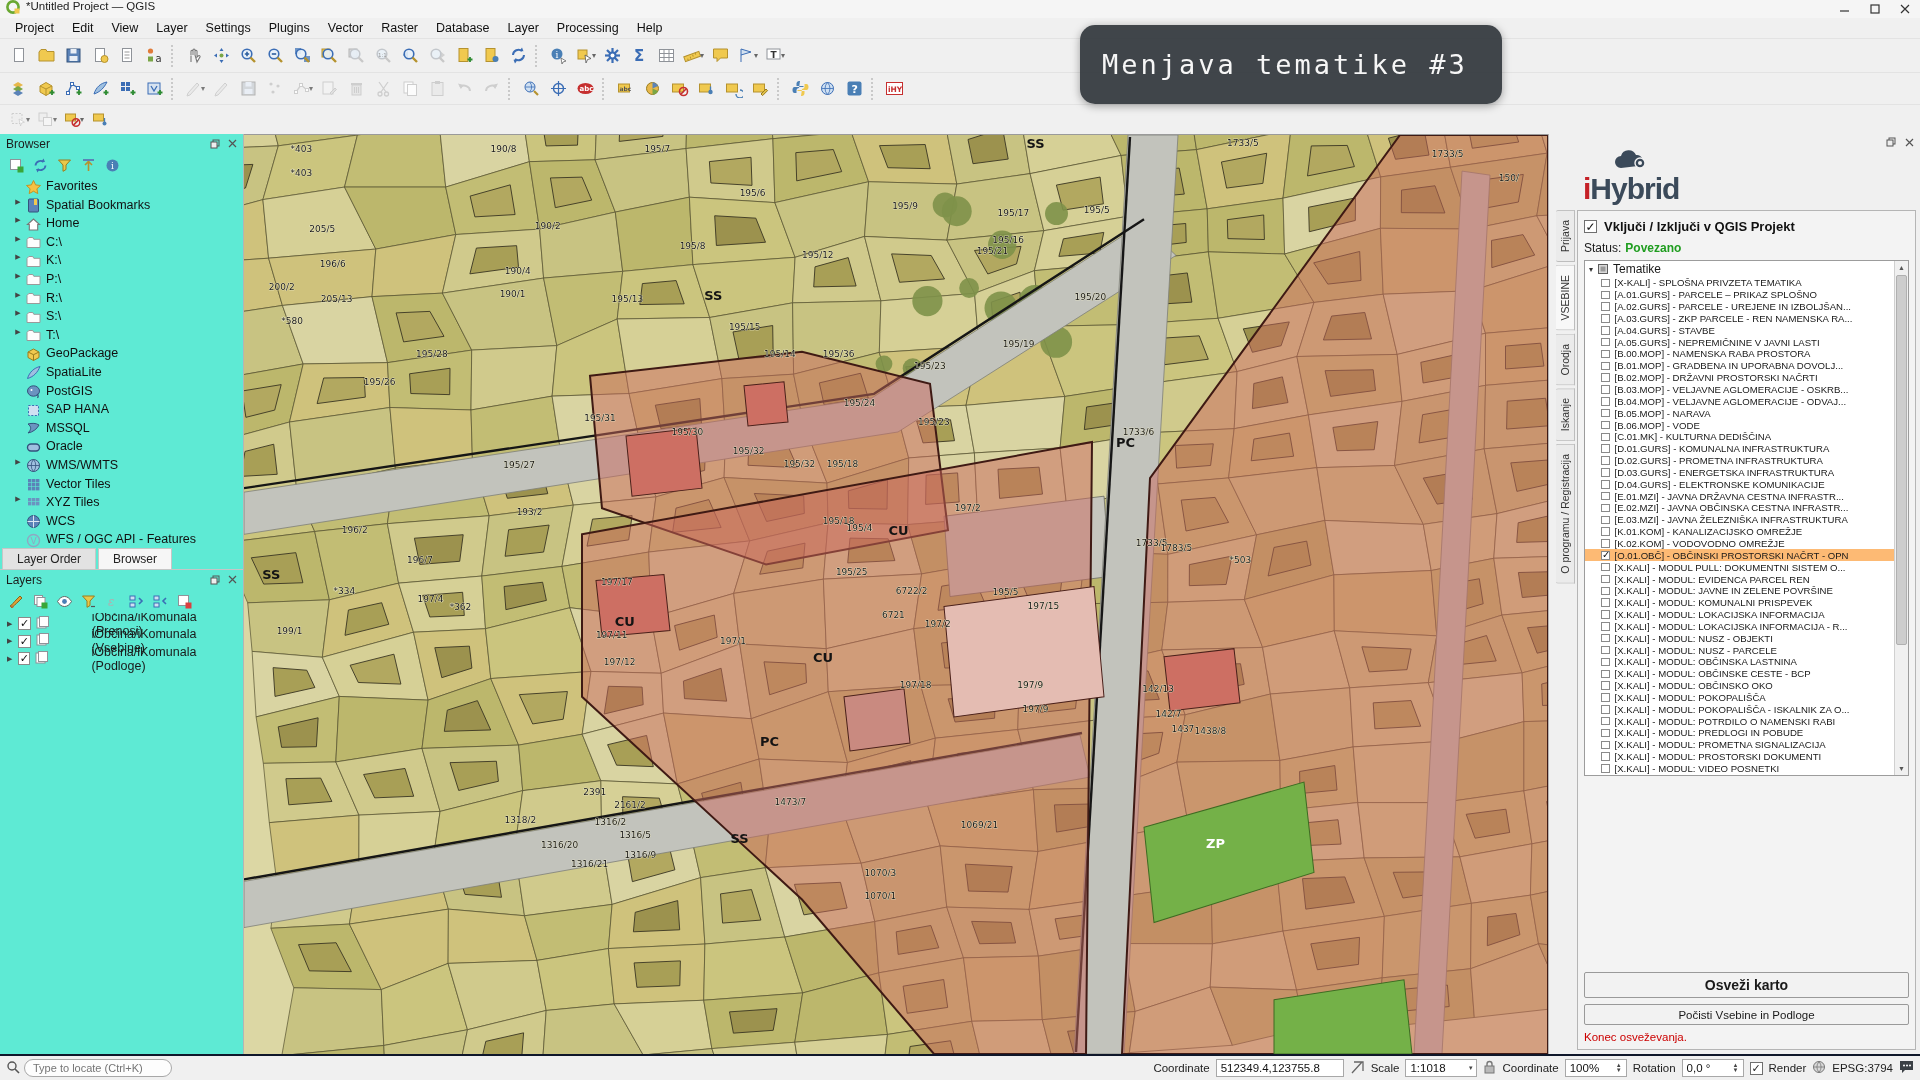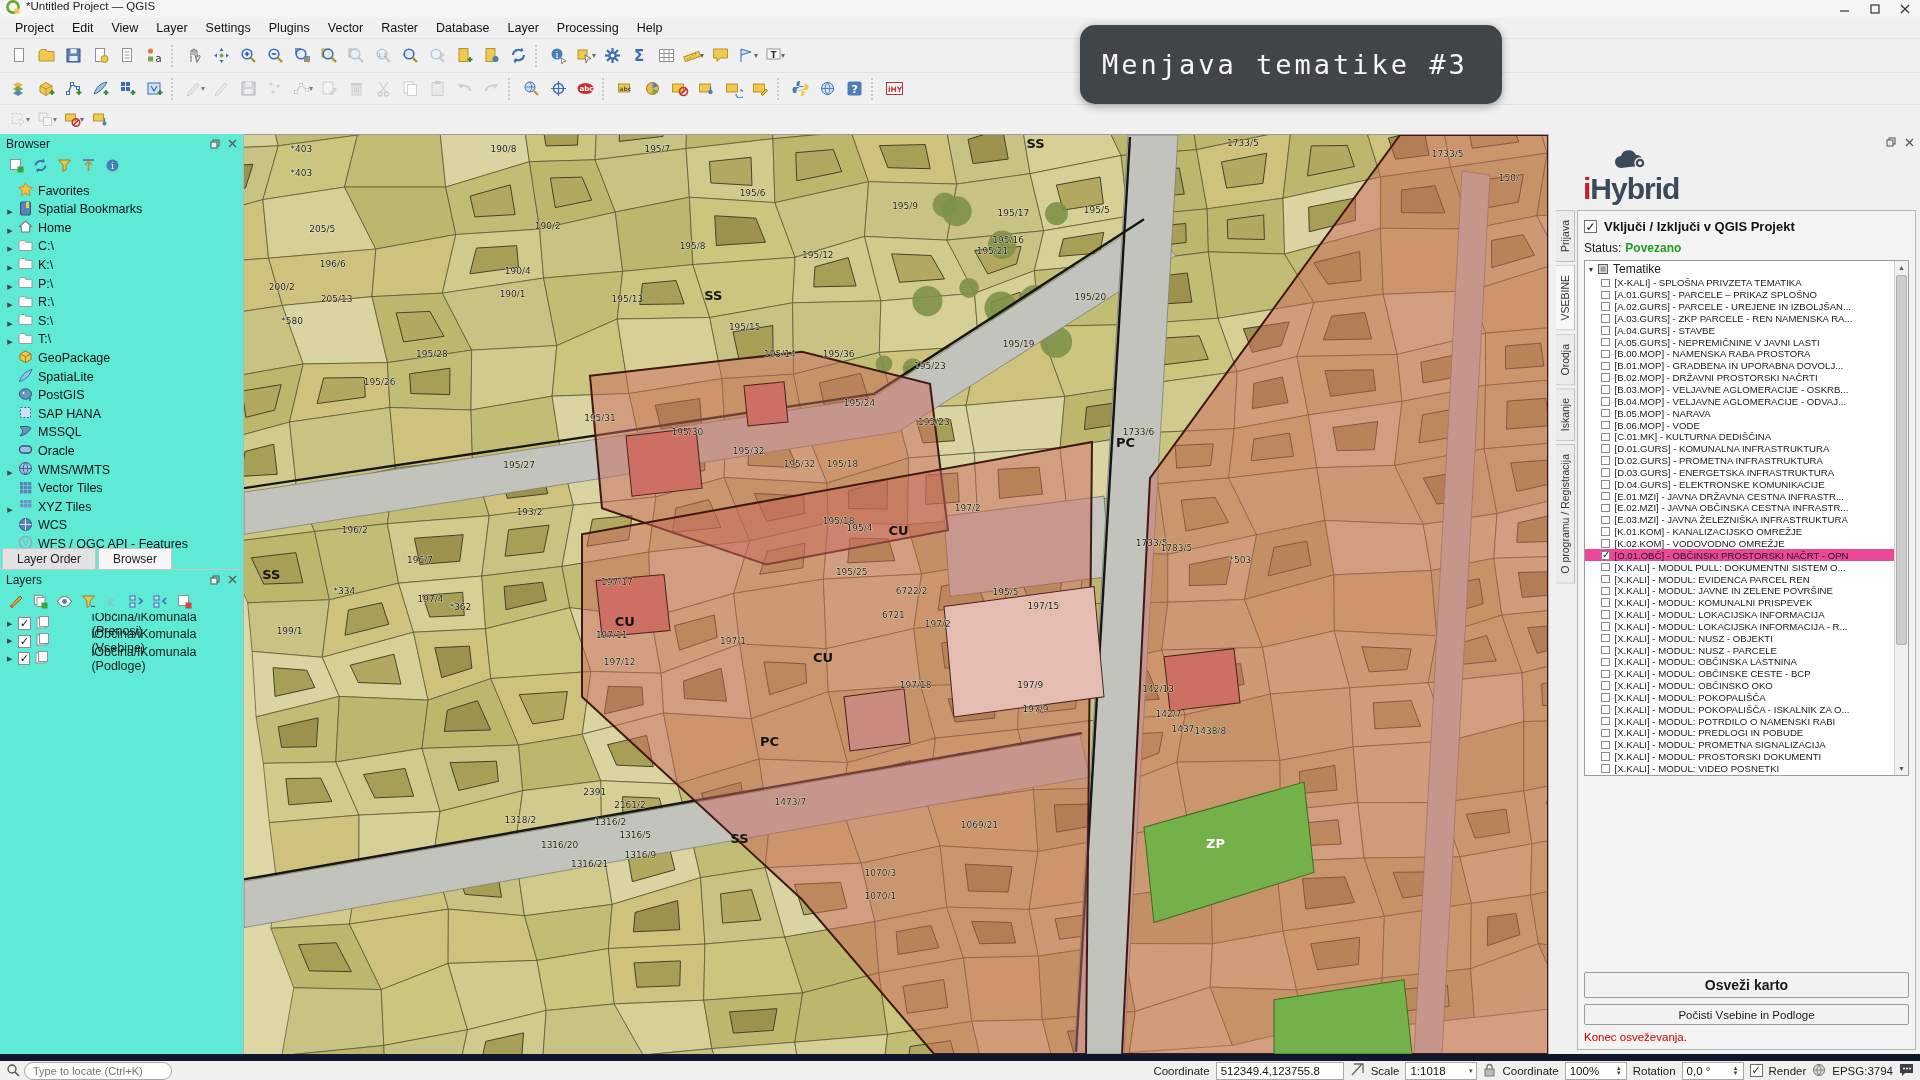--- a/index.html
+++ b/index.html
@@ -27,21 +27,21 @@
 
   
   .left-dock { width:244px; flex:0 0 244px; background:#5eead4; border-right:1px solid #b4b4b4; display:flex; flex-direction:column; min-height:0; }
   .dock-head { height:19px; display:flex; align-items:center; padding:0 4px 0 6px; font-size:12px; color:#1c1c1c; flex:0 0 auto; }
   .dock-head .dbtns { margin-left:auto; display:flex; gap:3px; }
   .dock-head .dbtns span { width:14px; height:14px; display:flex; align-items:center; justify-content:center; }
   .mini-toolbar { height:24px; display:flex; align-items:center; gap:4px; padding-left:6px; flex:0 0 auto; }
   .mbtn { width:20px; height:20px; display:inline-flex; align-items:center; justify-content:center; border-radius:2px; }
   .tree { overflow:hidden; padding-top:2px; }
   #browser-tree { flex:0 0 372px; }
-  .trow { height:18.6px; display:flex; align-items:flex-end; padding-left:4px; }
+  .trow { height:18.6px; display:flex; align-items:flex-start; padding-left:12px; }
   .trow .arr { width:12px; font-size:7px; color:#444; text-align:center; }
   .trow .ticon { width:18px; height:16px; display:flex; align-items:center; justify-content:center; }
   .trow .tlabel { margin-left:4px; font-size:12.5px; color:#111; white-space:nowrap; }
   .dock-tabs { height:21px; display:flex; align-items:flex-end; padding-left:2px; flex:0 0 auto; border-bottom:1px solid #c6c6c6; }
   .dtab { padding:3px 14px; font-size:12px; background:#e2e2e2; border:1px solid #c6c6c6; border-bottom:none; margin-right:2px; color:#222; }
   .dtab.active { background:#f6f6f6; }
   .lrow { height:17.5px; display:flex; align-items:center; padding-left:4px; }
   .lrow .cb { width:13px; height:13px; background:#fff; border:1px solid #8a8a8a; display:flex; align-items:center; justify-content:center; font-size:11px; color:#111; margin:0 3px; }
   .lrow .tlabel { margin-left:13px; font-size:12.5px;padding-left:28px; }
 
@@ -69,36 +69,36 @@
   .chkrow { display:flex; align-items:center; gap:7px; flex:0 0 auto; }
   .chk { width:13px; height:13px; border:1px solid #6f6f6f; background:#fff; display:flex; align-items:center; justify-content:center; font-size:12px; color:#111; }
   .chkrow .chklabel { font-weight:bold; font-size:13px; color:#111; }
   .statusrow { display:flex; gap:4px; margin:7px 0 5px 0; flex:0 0 auto; font-size:12px; }
   .statusrow .sv { color:#1f9d1f; font-weight:bold; }
   .tembox { border:1px solid #9c9c9c; background:#fff; height:516px; position:relative; overflow:hidden; flex:0 0 auto; }
   .t-root { height:16px; display:flex; align-items:center; gap:5px; padding-left:4px; font-size:12px; }
   .t-root .rootarr { font-size:8px; color:#333; }
   .t-root .rootbox { width:10px; height:10px; background:#9a9a9a; border:1px solid #5c5c5c; box-shadow:inset 0 0 0 1.5px #d9d9d9; }
   .t-item { height:11.85px; display:flex; align-items:center; padding-left:16px; white-space:nowrap; }
-  .t-item.sel { background:#ec4899; }
+  .t-item.sel { background:#fdba74; }
   .t-item .tcb { width:8.5px; height:8.5px; border:1px solid #8a8a8a; background:#fff; margin-right:5px; flex:0 0 auto; position:relative; }
   .t-item .tcb.on::after { content:"\2713"; position:absolute; left:0px; top:-3.5px; font-size:10px; color:#111; }
   .t-item .tlbl { font-size:9.6px; color:#181818; }
   .vsb { position:absolute; right:0; top:0; bottom:0; width:14px; background:#f0f0f0; border-left:1px solid #d0d0d0; }
   .vsb .sa { position:absolute; left:0; right:0; height:13px; display:flex; align-items:center; justify-content:center; font-size:7px; color:#555; background:#f0f0f0; }
   .vsb .sa.up { top:0; } .vsb .sa.dn { bottom:0; }
   .vsb .thumb { position:absolute; left:1px; right:1px; top:14px; height:72%; background:#cdcdcd; border:1px solid #b0b0b0; border-radius:2px; }
   .rp-spacer { flex:1 1 auto; }
   .rbtn { border:1px solid #9a9a9a; background:#f2f2f2; border-radius:2px; display:flex; align-items:center; justify-content:center; flex:0 0 auto; }
   .rbtn.primary { height:26px; font-weight:bold; font-size:14px; margin-bottom:6px; }
   .rbtn.secondary { height:21px; font-size:11.5px; margin-bottom:6px; }
   .redmsg { color:#cc0000; font-size:11.5px; flex:0 0 auto; }
 
   
-  .statusbar { height:26px; background:#f0f0f0; border-top:7px solid #0f172a; display:flex; align-items:center; padding:0 6px; gap:6px; flex:0 0 auto; font-size:11.5px; color:#222; }
+  .statusbar { height:26px; background:#f0f0f0; border-top:2px solid #0f172a; display:flex; align-items:center; padding:0 6px; gap:6px; flex:0 0 auto; font-size:11.5px; color:#222; }
   .locate { display:flex; align-items:center; gap:4px; }
   .locate input { width:148px; height:18px; border:1px solid #a8a8a8; border-radius:9px; background:#fdfdfd; padding:0 8px; font-size:11px; color:#888; font-family:"Liberation Sans", sans-serif; }
   .sb-spacer { flex:1; }
   .sb-field { height:18px; background:#fff; border:1px solid #a8a8a8; display:flex; align-items:center; padding:0 4px; font-size:11.5px; color:#111; }
   .sb-combo { width:72px; justify-content:space-between; }
   .sb-spin { width:62px; justify-content:space-between; }
   .spinarrows { display:flex; flex-direction:column; font-size:6px; line-height:5px; color:#444; }
   .sb-cb { width:13px; height:13px; border:1px solid #6f6f6f; background:#fff; display:flex; align-items:center; justify-content:center; font-size:11px; }
 
   

